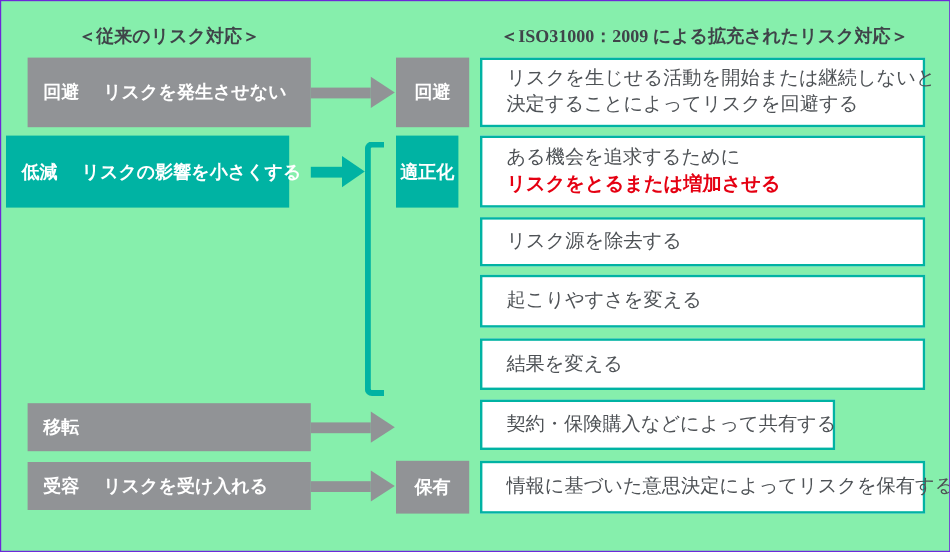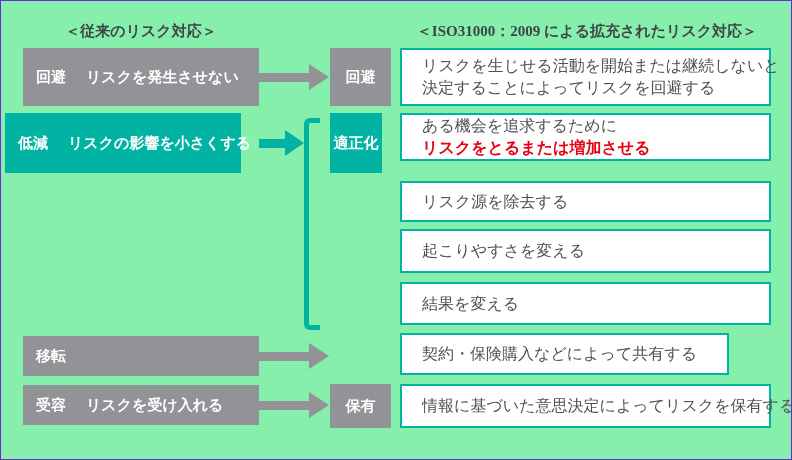--- a/index.html
+++ b/index.html
@@ -59,25 +59,25 @@
   .pos-l2{left:4px;top:112px;width:236px;height:60px;}
   .pos-l3{left:22px;top:335px;width:236px;height:40px;}
   .pos-l4{left:22px;top:384px;width:236px;height:40px;}
 
   .pos-m1{left:329px;top:47px;width:61px;height:58px;}
   .pos-m2{left:329px;top:112px;width:52px;height:60px;}
   .pos-m3{left:329px;top:333px;width:61px;height:42px;}
   .pos-m4{left:329px;top:383px;width:61px;height:44px;}
 
   .pos-r1{left:399px;top:47px;width:371px;height:58px;}
-  .pos-r2{left:399px;top:112px;width:371px;height:48px;}
+  .pos-r2{left:399px;top:112px;width:371px;height:60px;}
   .pos-r3{left:399px;top:180px;width:371px;height:41px;}
   .pos-r4{left:399px;top:228px;width:371px;height:44px;}
   .pos-r5{left:399px;top:281px;width:371px;height:43px;}
-  .pos-r6{left:399px;top:332px;width:329px;height:42px;}
+  .pos-r6{left:399px;top:332px;width:296px;height:42px;}
   .pos-r7{left:399px;top:383px;width:371px;height:44px;}
 
   .pos-a1{left:258px;top:63px;}
   .pos-a2{left:258px;top:129px;}
   .pos-a3{left:258px;top:342px;}
   .pos-a4{left:258px;top:391px;}
 </style>
 </head>
 <body>
 

